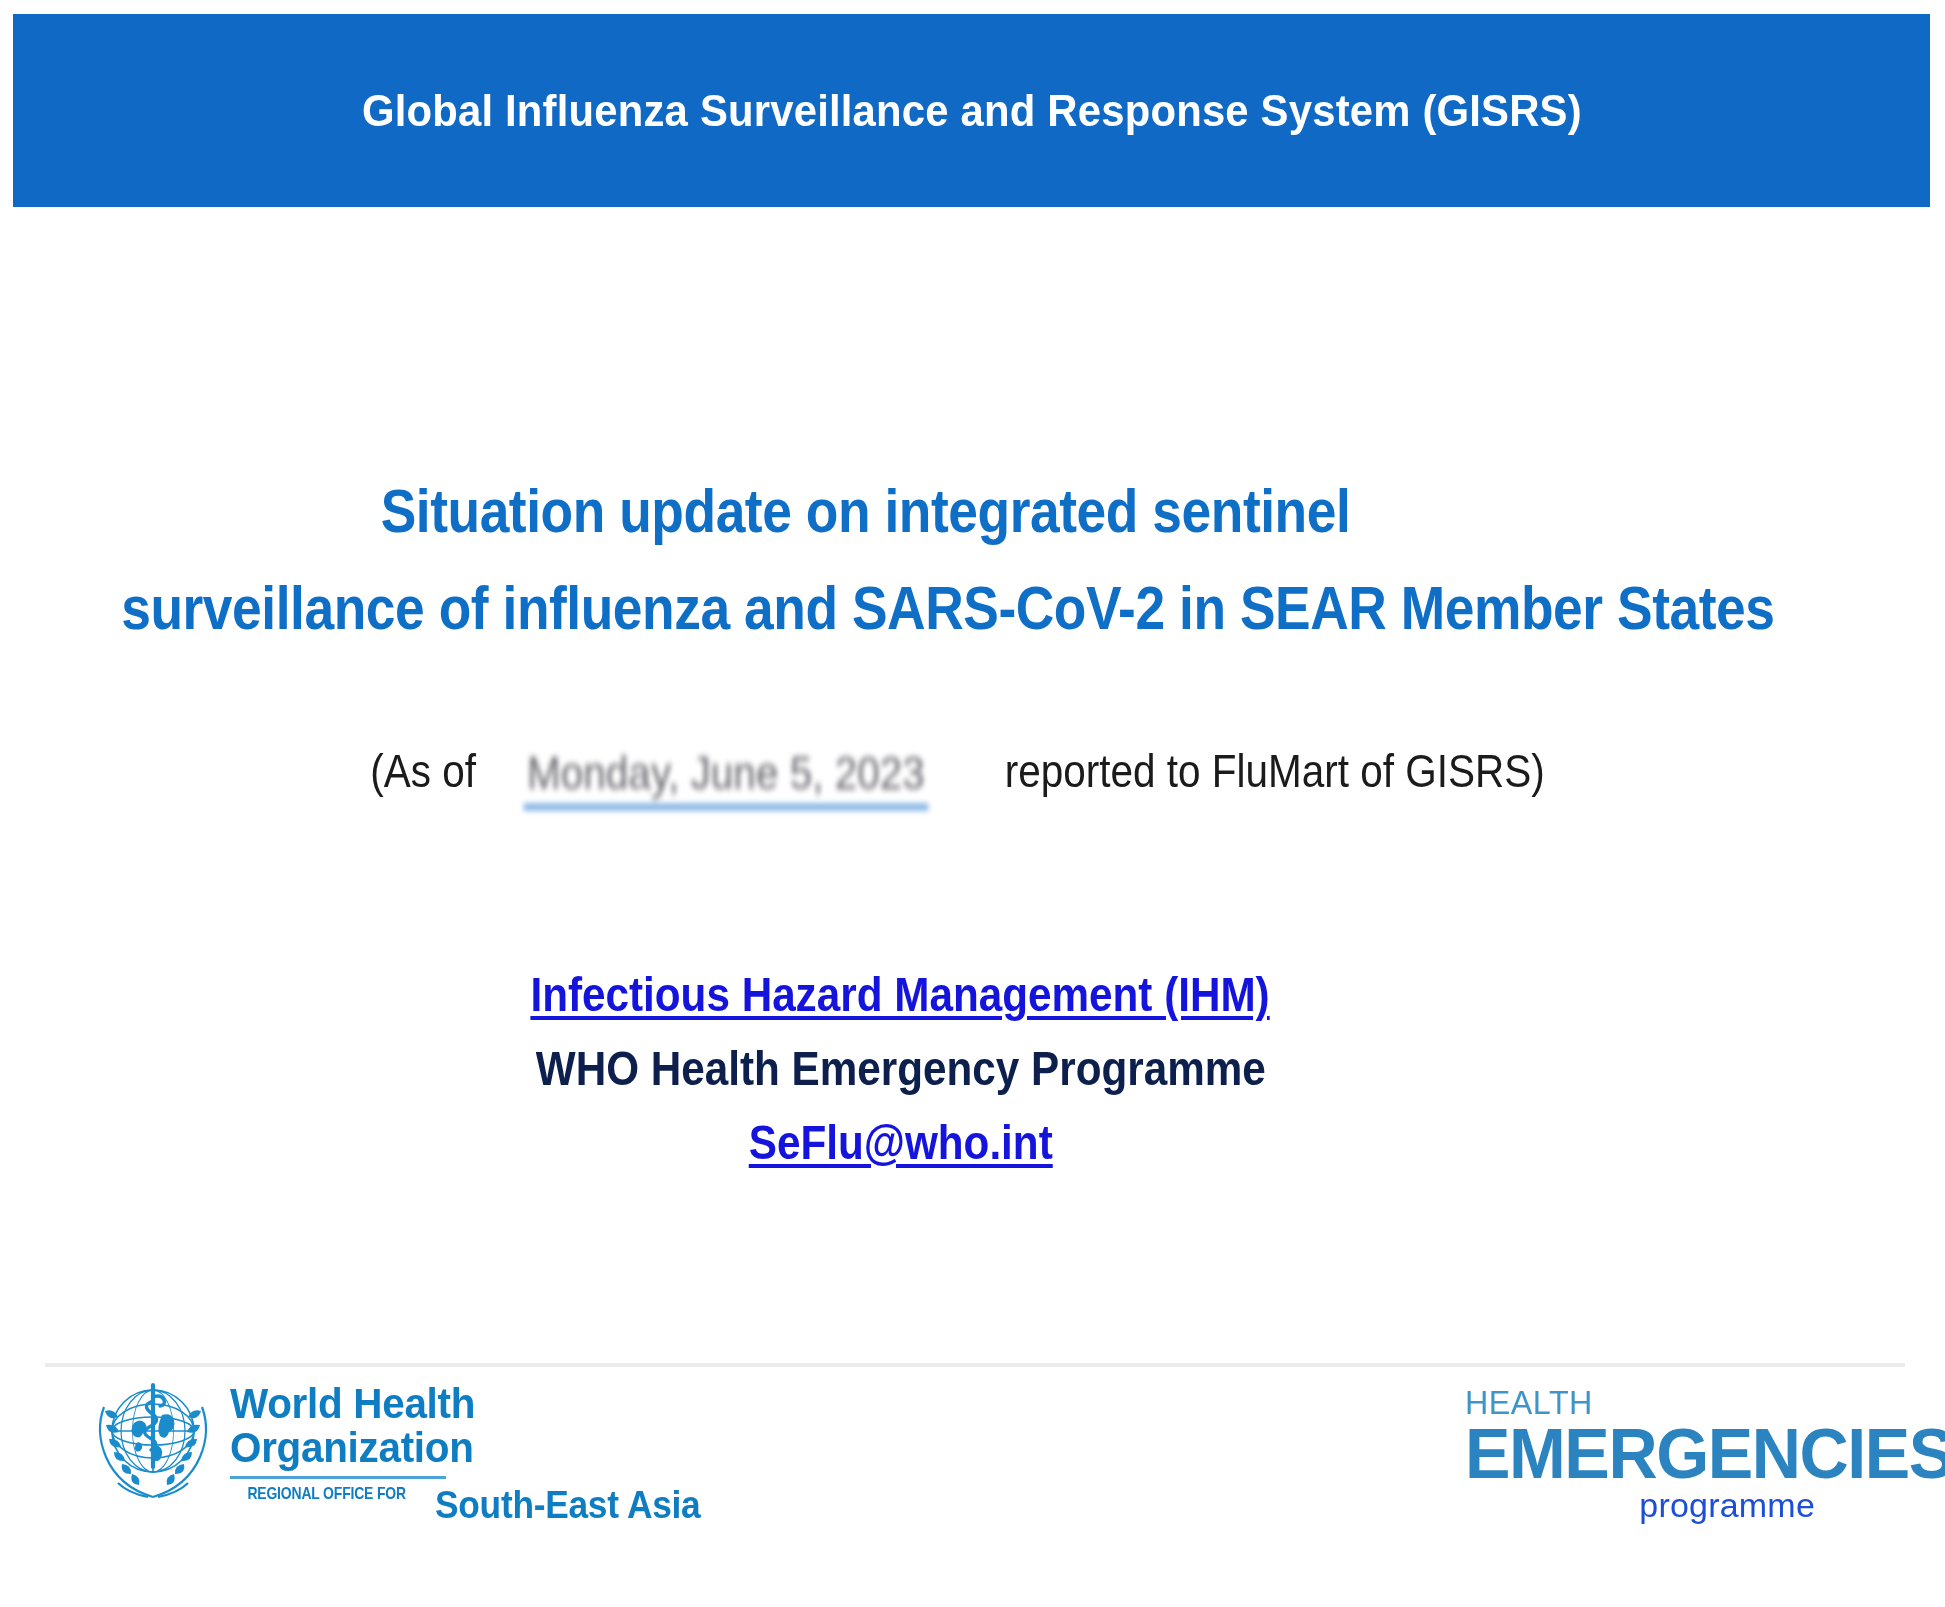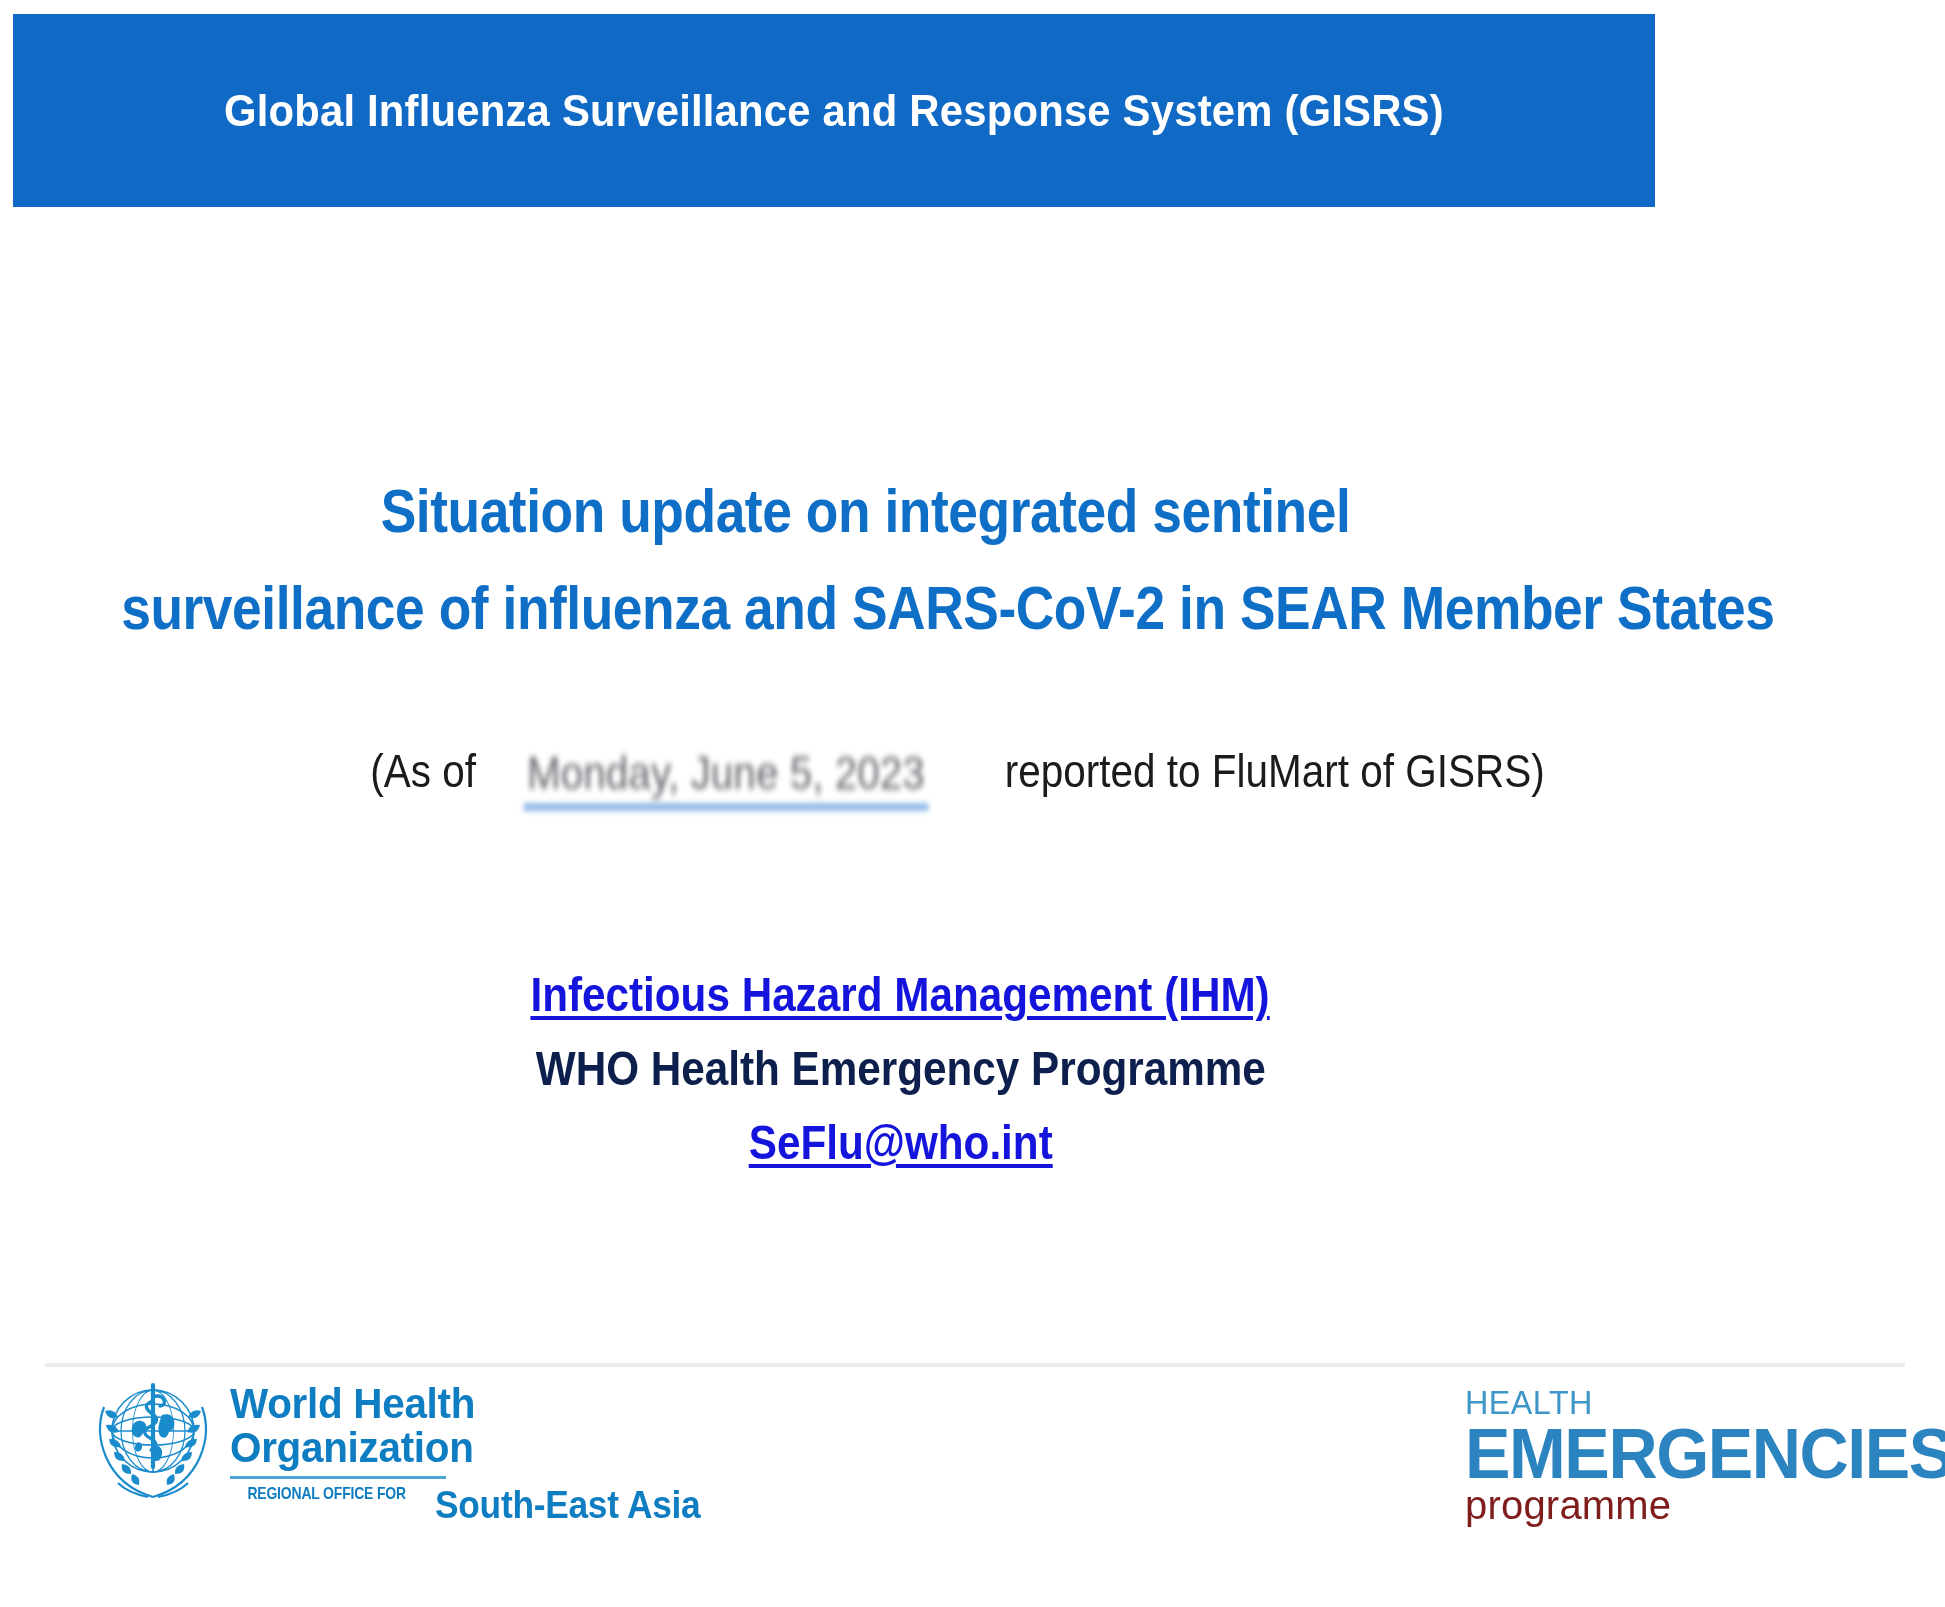--- a/index.html
+++ b/index.html
@@ -13,21 +13,21 @@
     font-family: "Liberation Sans", sans-serif;
     position: relative;
     overflow: hidden;
   }
 
   
   .banner {
     position: absolute;
     left: 13px;
     top: 14px;
-    width: 1642px;
+    width: 1917px;
     height: 193px;
     background: #1069c4;
     display: flex;
     align-items: center;
     justify-content: center;
   }
   .banner-title {
     color: #ffffff;
     font-family: "Liberation Sans Narrow", "Liberation Sans", sans-serif;
     font-weight: bold;
@@ -208,25 +208,26 @@
     font-family: "Liberation Sans Narrow", "Liberation Sans", sans-serif;
     font-weight: bold;
     font-size: 71px;
     line-height: 66px;
     letter-spacing: -1.5px;
     transform: scaleX(0.96);
     transform-origin: left center;
     margin-top: 2px;
   }
   .he-prog {
-    color: #7f1d1d;
+    color: #1d4ed8;
     font-family: "Liberation Sans Narrow", "Liberation Sans", sans-serif;
     font-weight: normal;
-    font-size: 40px;
+    font-size: 34px;
     line-height: 36px;
+    text-align: right;
     width: 350px;
     letter-spacing: 0.2px;
   }
 </style>
 </head>
 <body>
 
 <div class="banner">
   <div class="banner-title">Global Influenza Surveillance and Response System (GISRS)</div>
 </div>

